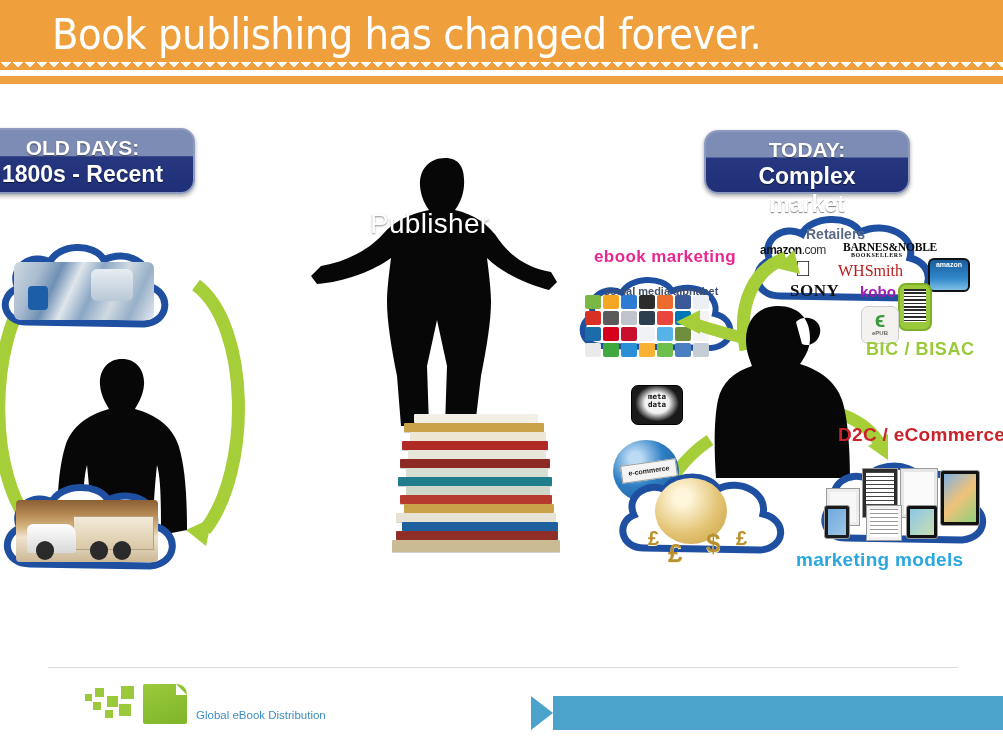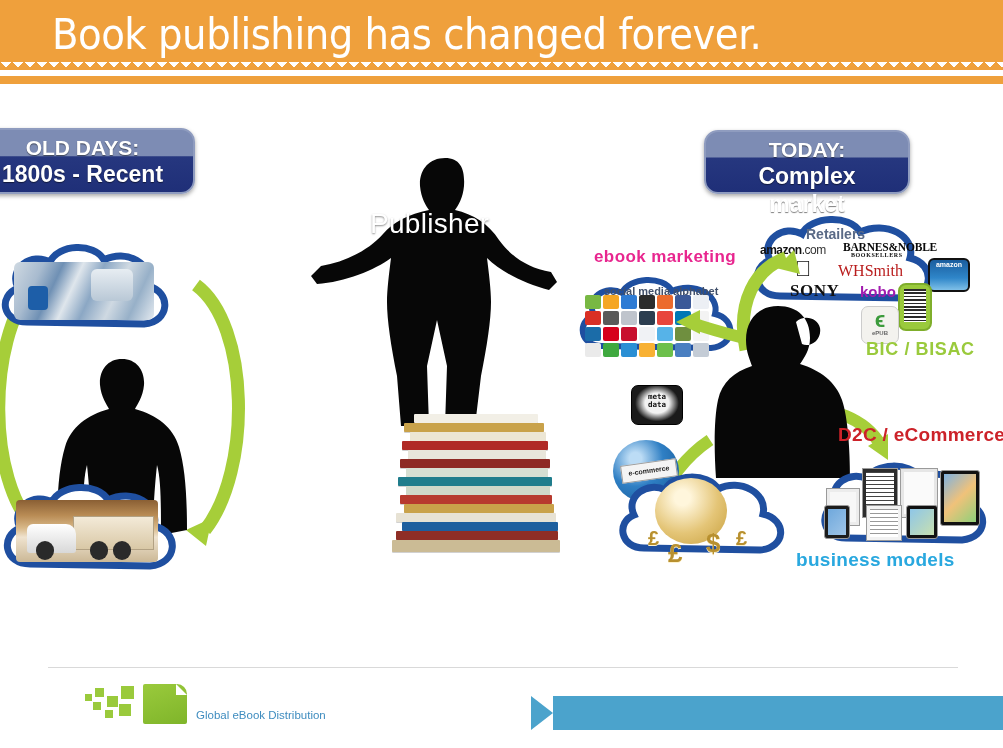--- a/index.html
+++ b/index.html
@@ -444,21 +444,21 @@
   <div class="device" style="left:866px;top:505px;width:36px;height:36px;background:#f2f2f2;">
       <div class="scr" style="background:#fff;background-image:repeating-linear-gradient(180deg,#999 0 1px,#fff 1px 4px);"></div>
     </div>
   <div class="device" style="left:906px;top:505px;width:32px;height:34px;background:#111;border-radius:3px;">
       <div class="scr" style="background:linear-gradient(135deg,#8ec6e8,#c8e0b0);"></div>
     </div>
 
   <div class="lbl lbl-marketing">ebook marketing</div>
   <div class="lbl lbl-bic">BIC / BISAC</div>
   <div class="lbl lbl-d2c">D2C / eCommerce</div>
-  <div class="lbl lbl-business">business models</div>
+  <div class="lbl lbl-business">marketing models</div>
 
   <div class="footer-rule"></div>
 
   <div class="logo-wrap">
     <div class="pix" style="left:0px;top:10px;width:7px;height:7px;"></div>
     <div class="pix" style="left:10px;top:4px;width:9px;height:9px;"></div>
     <div class="pix" style="left:8px;top:18px;width:8px;height:8px;"></div>
     <div class="pix" style="left:22px;top:12px;width:11px;height:11px;"></div>
     <div class="pix" style="left:20px;top:26px;width:8px;height:8px;"></div>
     <div class="pix" style="left:36px;top:2px;width:13px;height:13px;"></div>

